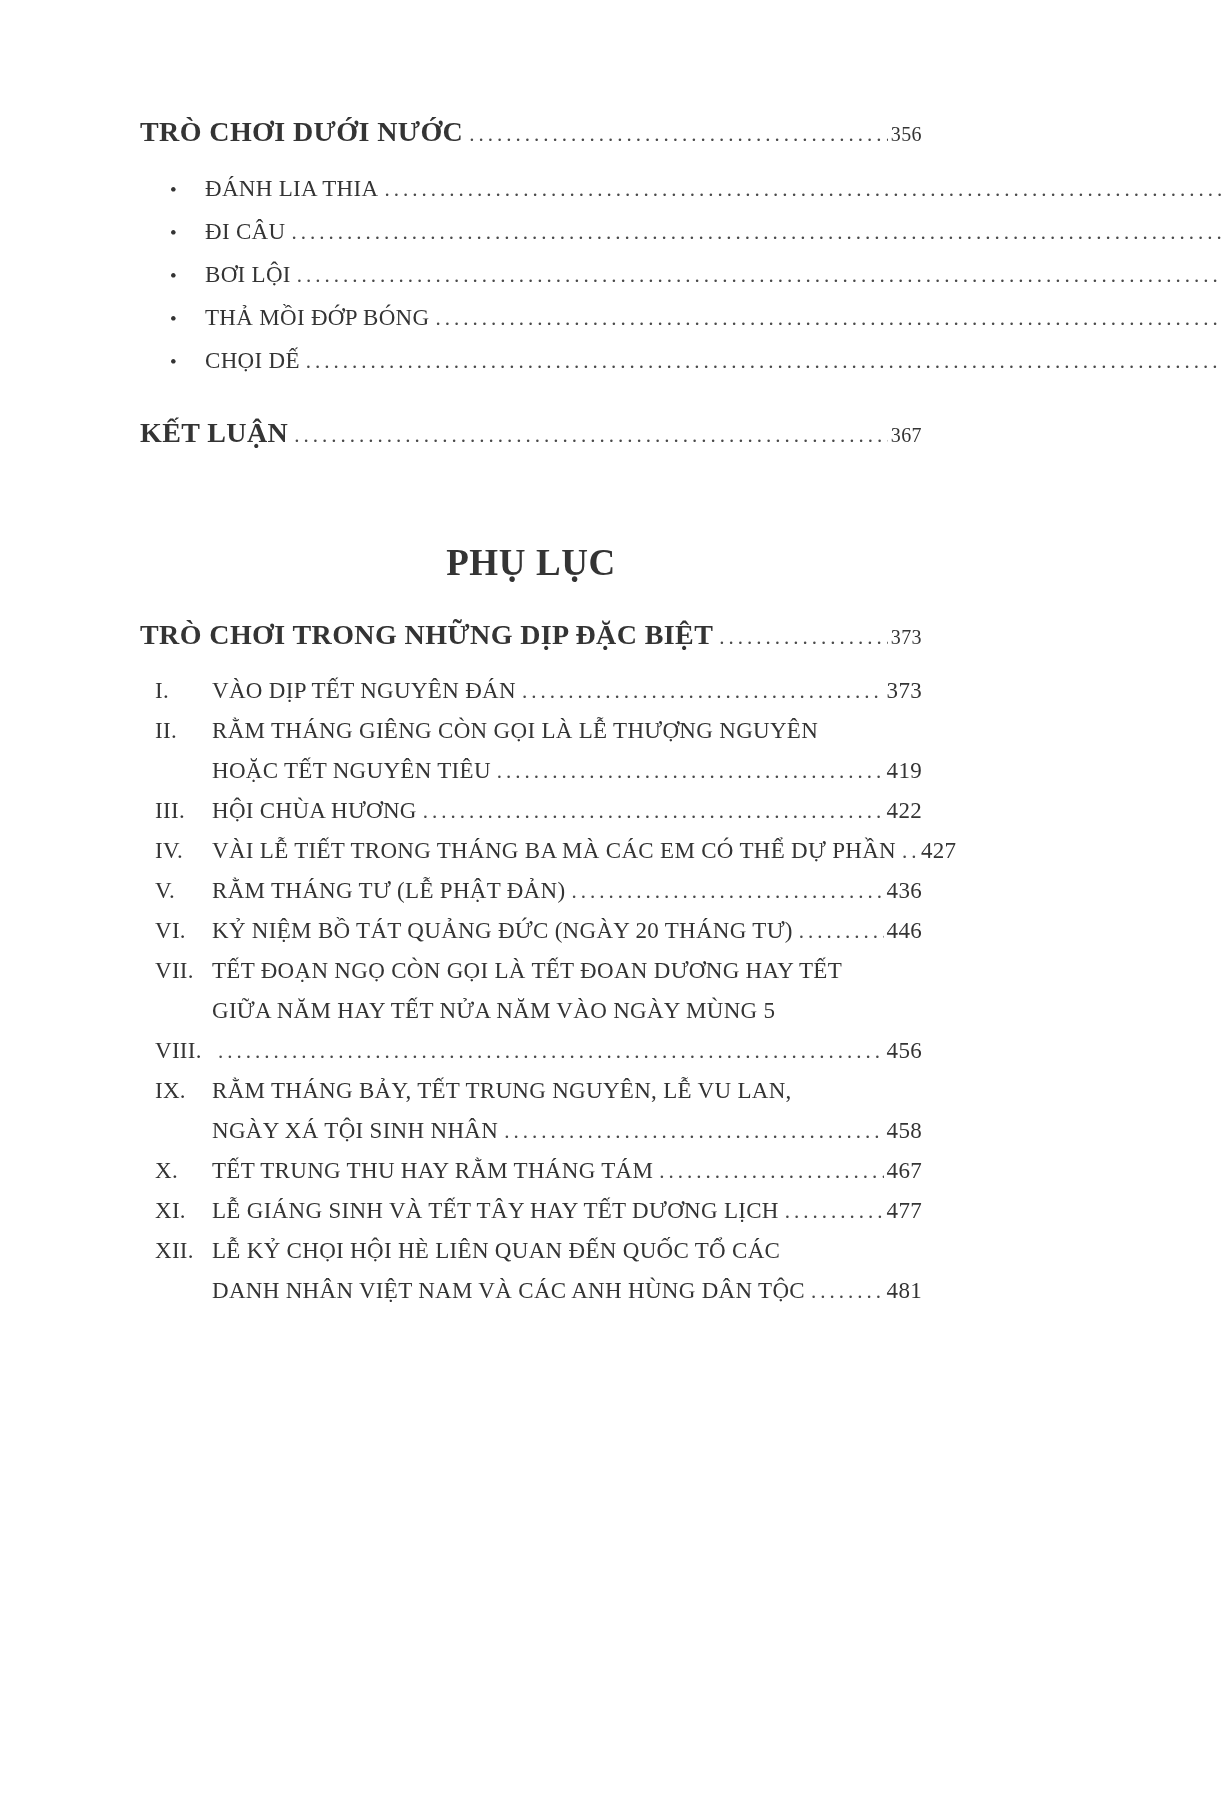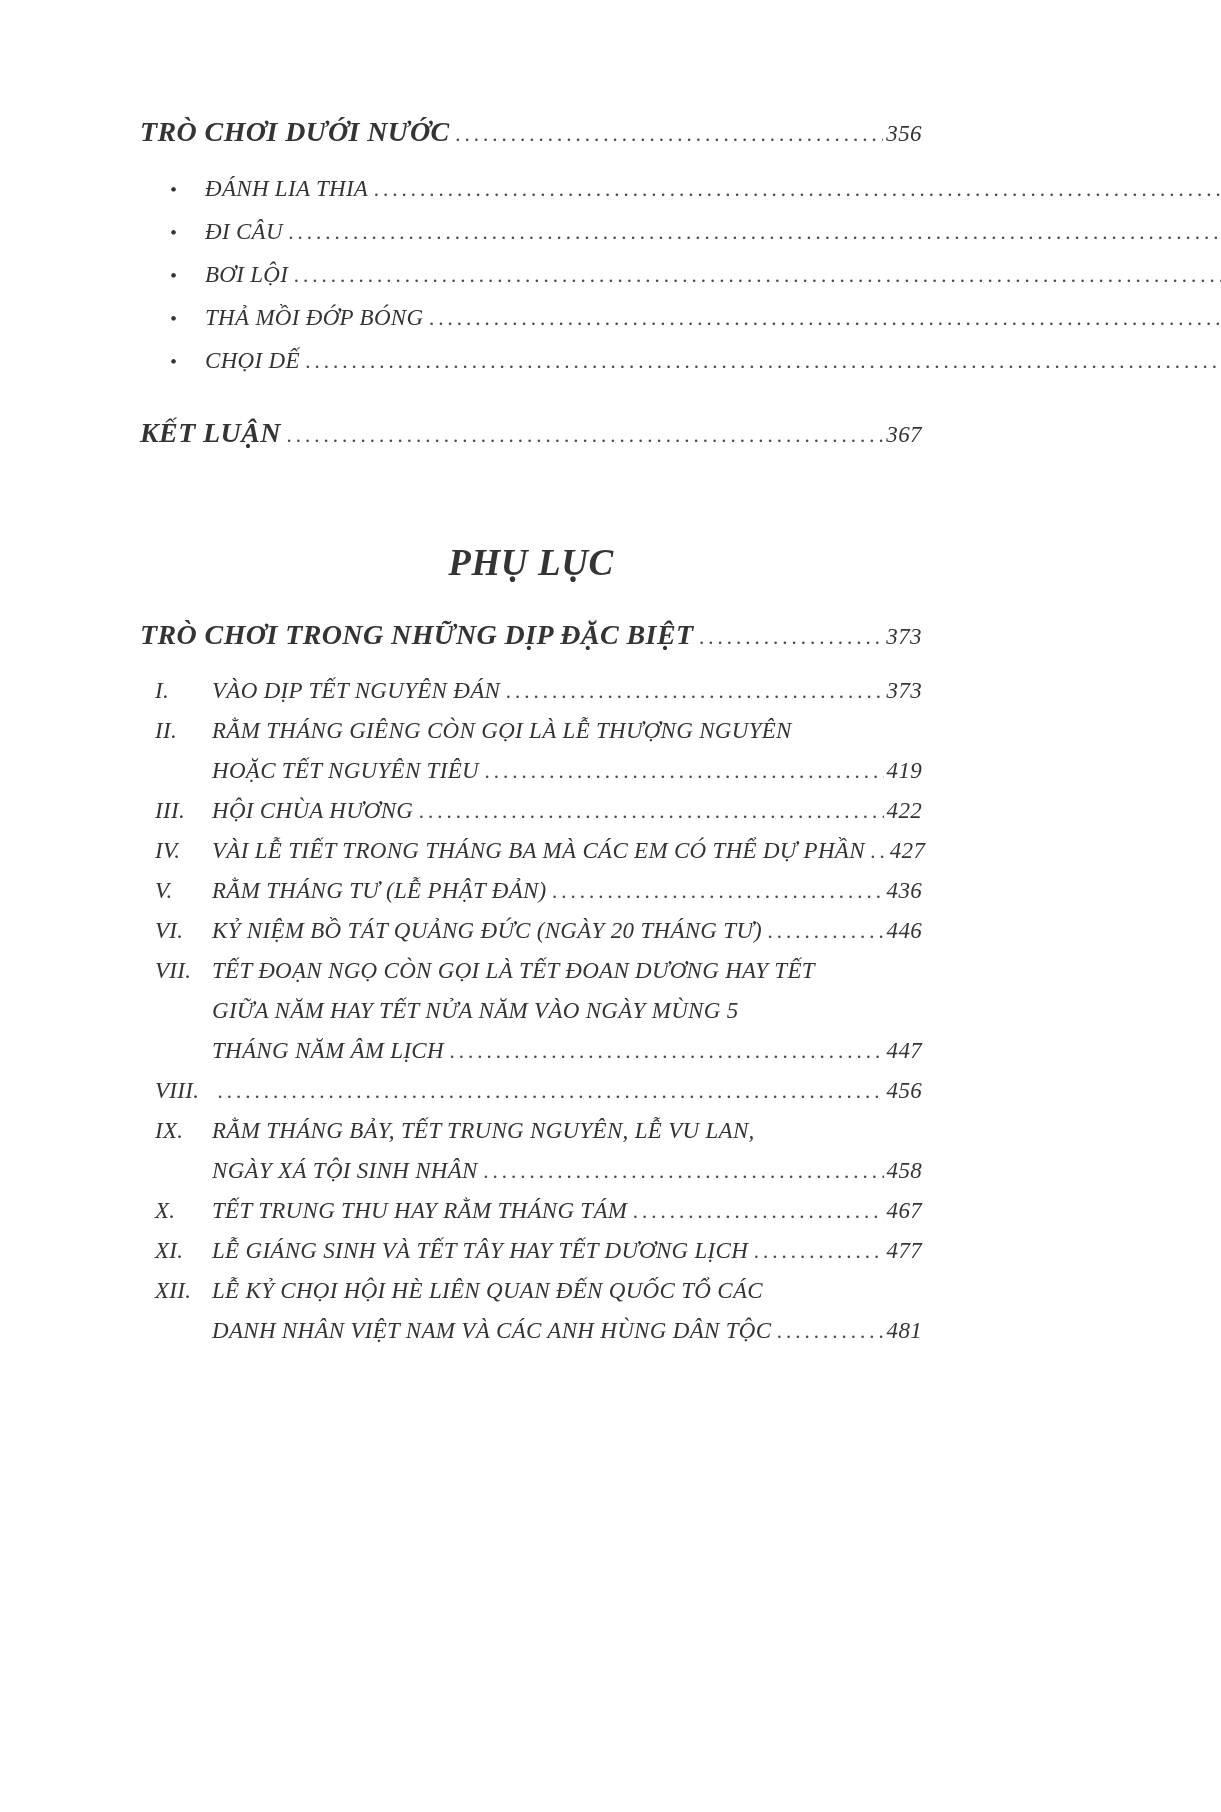--- a/index.html
+++ b/index.html
@@ -12,21 +12,20 @@
     height: 1812px;
     font-family: "Liberation Serif", serif;
     color: #343434;
     overflow: hidden;
   }
   .page {
     box-sizing: border-box;
     width: 1221px;
     height: 1675px;
     padding: 112px 299px 10px 140px; 
-    font-style: italic;
   }
   
   .lead-row {
     display: flex;
     align-items: baseline;
   }
   .lead-row .label {
     white-space: nowrap;
   }
   .dots {
@@ -49,21 +48,21 @@
     white-space: nowrap;
   }
   
   .heading-row {
     font-size: 28px;
     font-weight: 700;
     letter-spacing: 0.4px;
     line-height: 40px;
     margin-bottom: 14px;
   }
-  .heading-row .pagenum { font-size: 23px; }
+  .heading-row .pagenum { font-size: 20px; }
   
   .bullet-list {
     margin: 4px 0 30px 0;
   }
   .bullet-entry {
     display: flex;
     align-items: baseline;
     line-height: 42px;
     font-size: 23px;
     letter-spacing: 0.3px;
@@ -230,25 +229,20 @@
               <span class="dots"></span>
               <span class="pagenum">446</span>
             </div>
           </div>
         </div>
         <div class="roman-entry">
           <div class="roman-num">VII.</div>
           <div class="roman-content">
             <div class="entry-line">TẾT ĐOẠN NGỌ CÒN GỌI LÀ TẾT ĐOAN DƯƠNG HAY TẾT</div>
             <div class="entry-line">GIỮA NĂM HAY TẾT NỬA NĂM VÀO NGÀY MÙNG 5</div>
-            <div class="entry-line lead-row">
-              <span class="label">THÁNG NĂM ÂM LỊCH</span>
-              <span class="dots"></span>
-              <span class="pagenum">447</span>
-            </div>
           </div>
         </div>
         <div class="roman-entry">
           <div class="roman-num">VIII.</div>
           <div class="roman-content">
             <div class="entry-line lead-row">
               <span class="dots"></span>
               <span class="pagenum">456</span>
             </div>
           </div>

